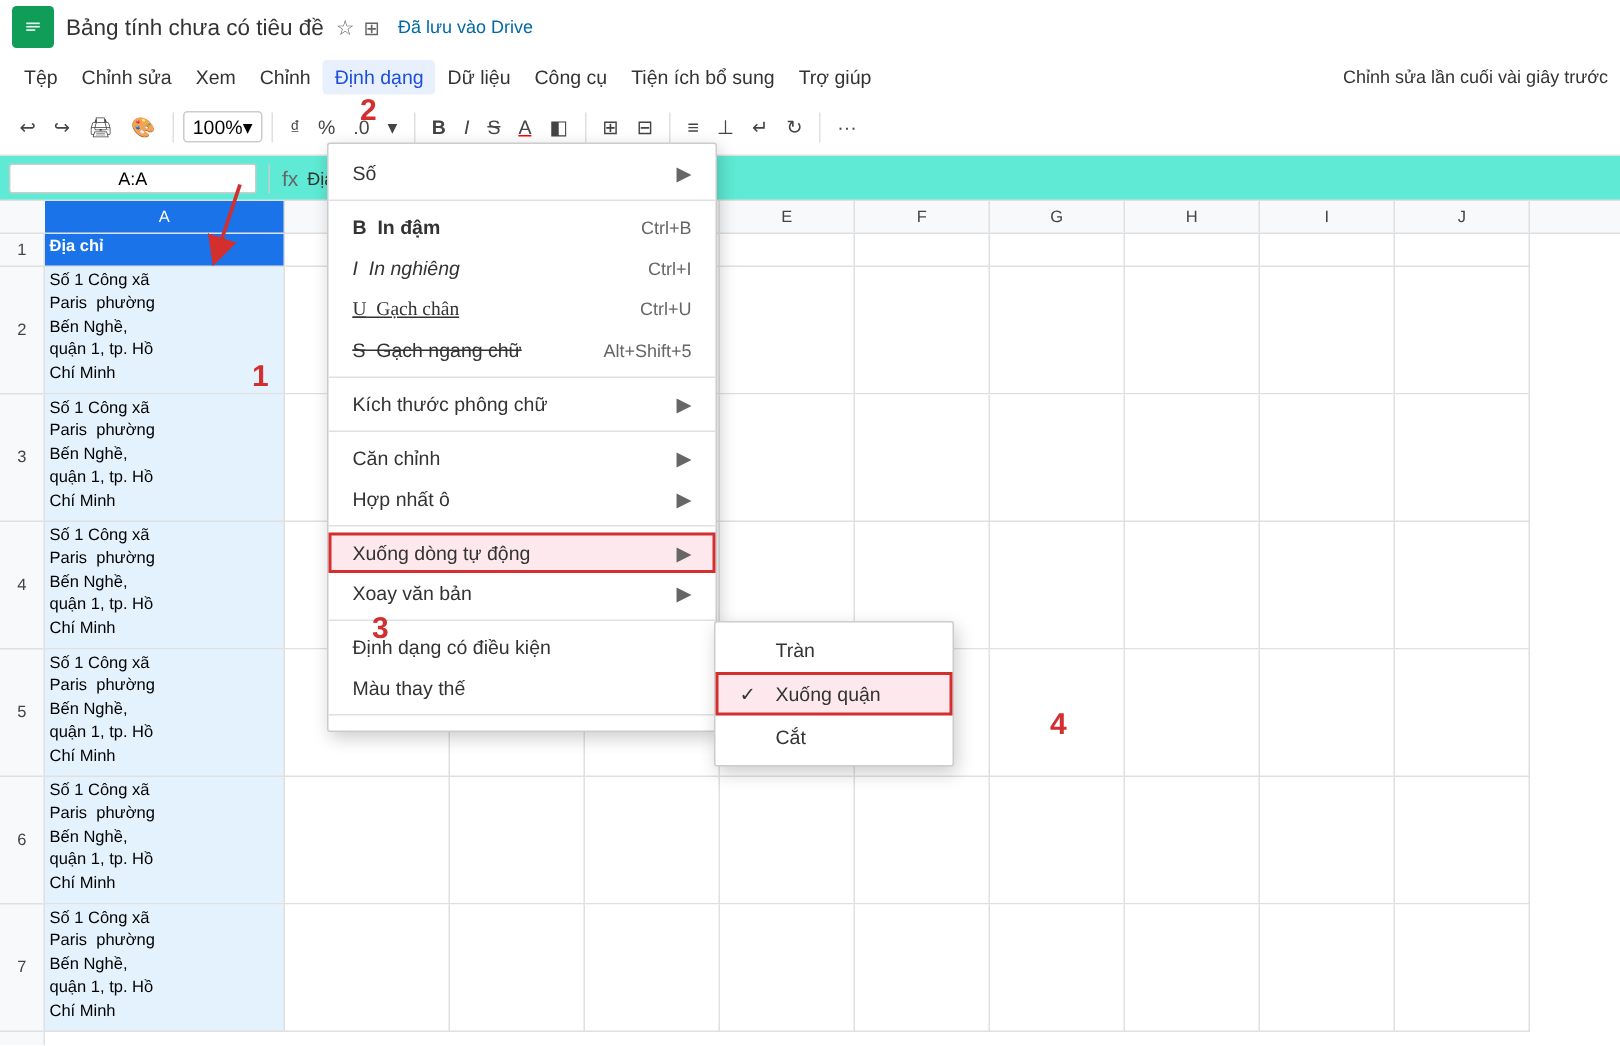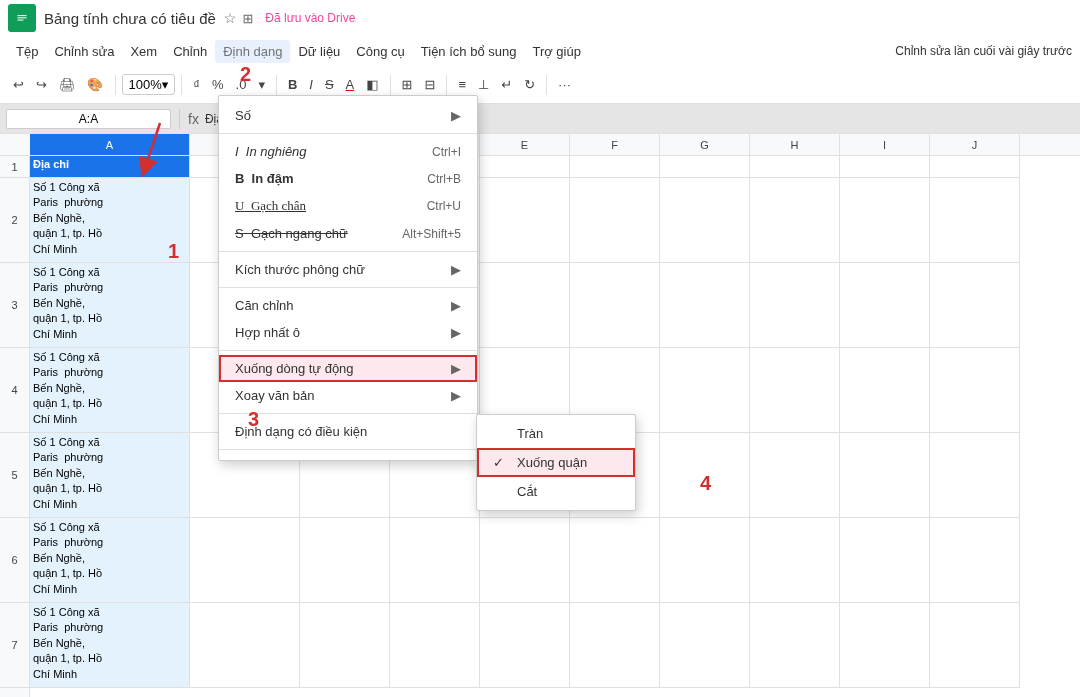--- a/index.html
+++ b/index.html
@@ -9,48 +9,48 @@
     .title-bar {
       display: flex; align-items: center; padding: 4px 8px; background: #fff; height: 36px;
     }
     .title-bar-logo {
       width: 28px; height: 28px; background: #0f9d58; border-radius: 3px;
       display: flex; align-items: center; justify-content: center; margin-right: 8px; flex-shrink: 0;
     }
     .title-bar-logo svg { width: 18px; height: 18px; }
     .title-name { font-size: 15px; color: #333; margin-right: 8px; }
     .title-icons { display: flex; align-items: center; gap: 6px; color: #666; font-size: 14px; }
-    .cloud-status { font-size: 12px; color: #ec4899; margin-left: 6px; }
+    .cloud-status { font-size: 12px; color: #0369a1; margin-left: 6px; }
 
     
     .menu-bar {
       display: flex; align-items: center; padding: 0 8px; height: 30px; background: #fff;
     }
     .menu-item {
       padding: 4px 8px; font-size: 13px; color: #333; cursor: pointer; border-radius: 3px;
     }
-    .menu-item.active { background: #e8f0fe; color: #737373; }
+    .menu-item.active { background: #e8f0fe; color: #1d4ed8; }
     .menu-right { margin-left: auto; font-size: 12px; color: #333; }
 
     
     .toolbar {
       display: flex; align-items: center; padding: 2px 8px; height: 38px; background: #fff; border-bottom: 1px solid #e0e0e0;
       gap: 2px;
     }
     .tool-btn {
       padding: 3px 5px; font-size: 13px; color: #444; cursor: pointer; border-radius: 3px; display: flex; align-items: center;
     }
     .tool-separator { width: 1px; height: 20px; background: #e0e0e0; margin: 0 4px; }
     .zoom-selector {
       display: flex; align-items: center; border: 1px solid #ccc; border-radius: 3px; padding: 2px 6px; font-size: 13px; cursor: pointer;
     }
 
     
     .formula-bar {
-      display: flex; align-items: center; padding: 2px 6px; height: 30px; border-bottom: 1px solid #e0e0e0; background: #e5e5e5;
+      display: flex; align-items: center; padding: 2px 6px; height: 30px; border-bottom: 1px solid #e0e0e0; background: #5eead4;
     }
     .cell-ref { min-width: 60px; border: 1px solid #ccc; border-radius: 2px; padding: 2px 4px; font-size: 12px; text-align: center; }
     .formula-sep { width: 1px; height: 20px; background: #ccc; margin: 0 8px; }
     .fx-icon { font-size: 14px; color: #666; margin-right: 6px; }
     .formula-input { flex: 1; font-size: 12px; color: #333; border: none; outline: none; }
 
     
     .spreadsheet {
       display: flex; flex-direction: column; flex: 1; overflow: hidden;
     }
@@ -342,28 +342,28 @@
   </div>
 </div>
 
 <div class="format-dropdown">
   <div class="dropdown-item">
     <span>Số</span>
     <span class="arrow">▶</span>
   </div>
   <div class="dropdown-separator"></div>
   <div class="dropdown-item">
+    <span class="dropdown-item-bold"><strong>B</strong>&nbsp; In đậm</span>
+    <span class="shortcut">Ctrl+B</span>
+  </div>
+  <div class="dropdown-item">
     <span class="dropdown-item-italic"><em>I</em>&nbsp; In nghiêng</span>
     <span class="shortcut">Ctrl+I</span>
   </div>
   <div class="dropdown-item">
-    <span class="dropdown-item-bold"><strong>B</strong>&nbsp; In đậm</span>
-    <span class="shortcut">Ctrl+B</span>
-  </div>
-  <div class="dropdown-item">
     <span class="dropdown-item-underline"><u>U</u>&nbsp; Gạch chân</span>
     <span class="shortcut">Ctrl+U</span>
   </div>
   <div class="dropdown-item">
     <span class="dropdown-item-strike"><s>S</s>&nbsp; Gạch ngang chữ</span>
     <span class="shortcut">Alt+Shift+5</span>
   </div>
   <div class="dropdown-separator"></div>
   <div class="dropdown-item">
     <span>Kích thước phông chữ</span>
@@ -383,20 +383,23 @@
     <span>Xuống dòng tự động</span>
     <span class="arrow">▶</span>
   </div>
   <div class="dropdown-item">
     <span>Xoay văn bản</span>
     <span class="arrow">▶</span>
   </div>
   <div class="dropdown-separator"></div>
   <div class="dropdown-item">
     <span>Định dạng có điều kiện</span>
+  </div>
+  <div class="dropdown-item">
+    <span>Màu thay thế</span>
   </div>
   <div class="dropdown-separator"></div>
 </div>
 
 <div class="wrap-submenu" style="top: 414px;">
   <div class="submenu-item">
     <span class="check-icon">&nbsp;</span>
     <span>Tràn</span>
   </div>
   <div class="submenu-item highlighted">

